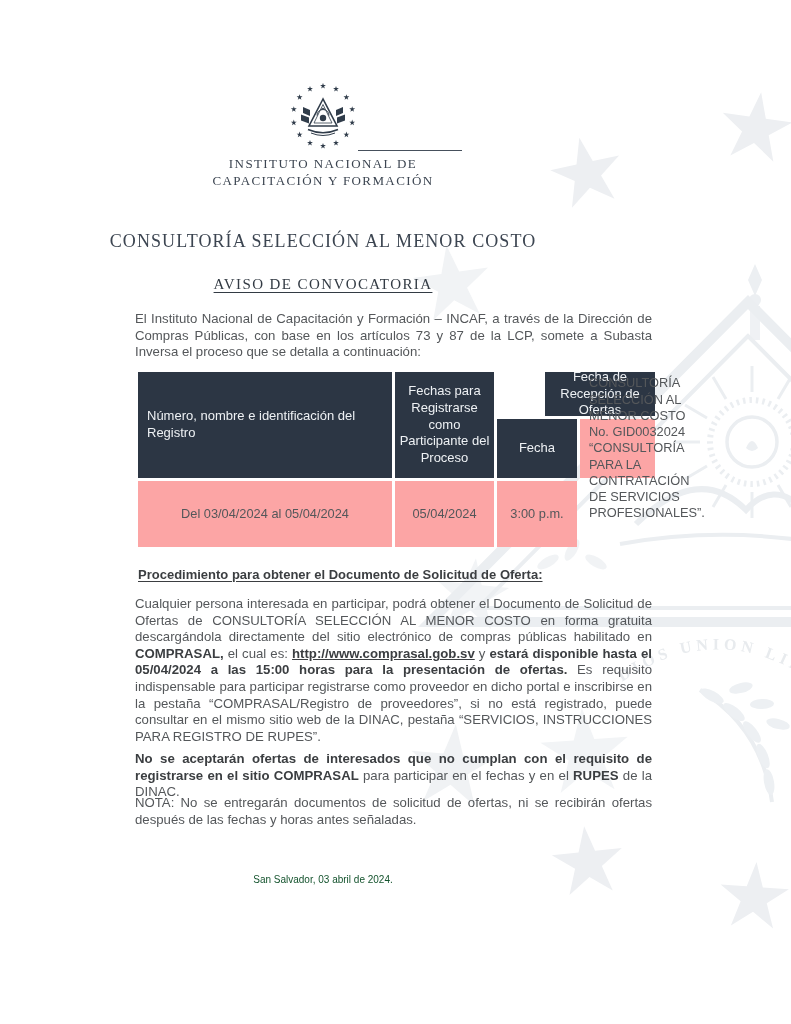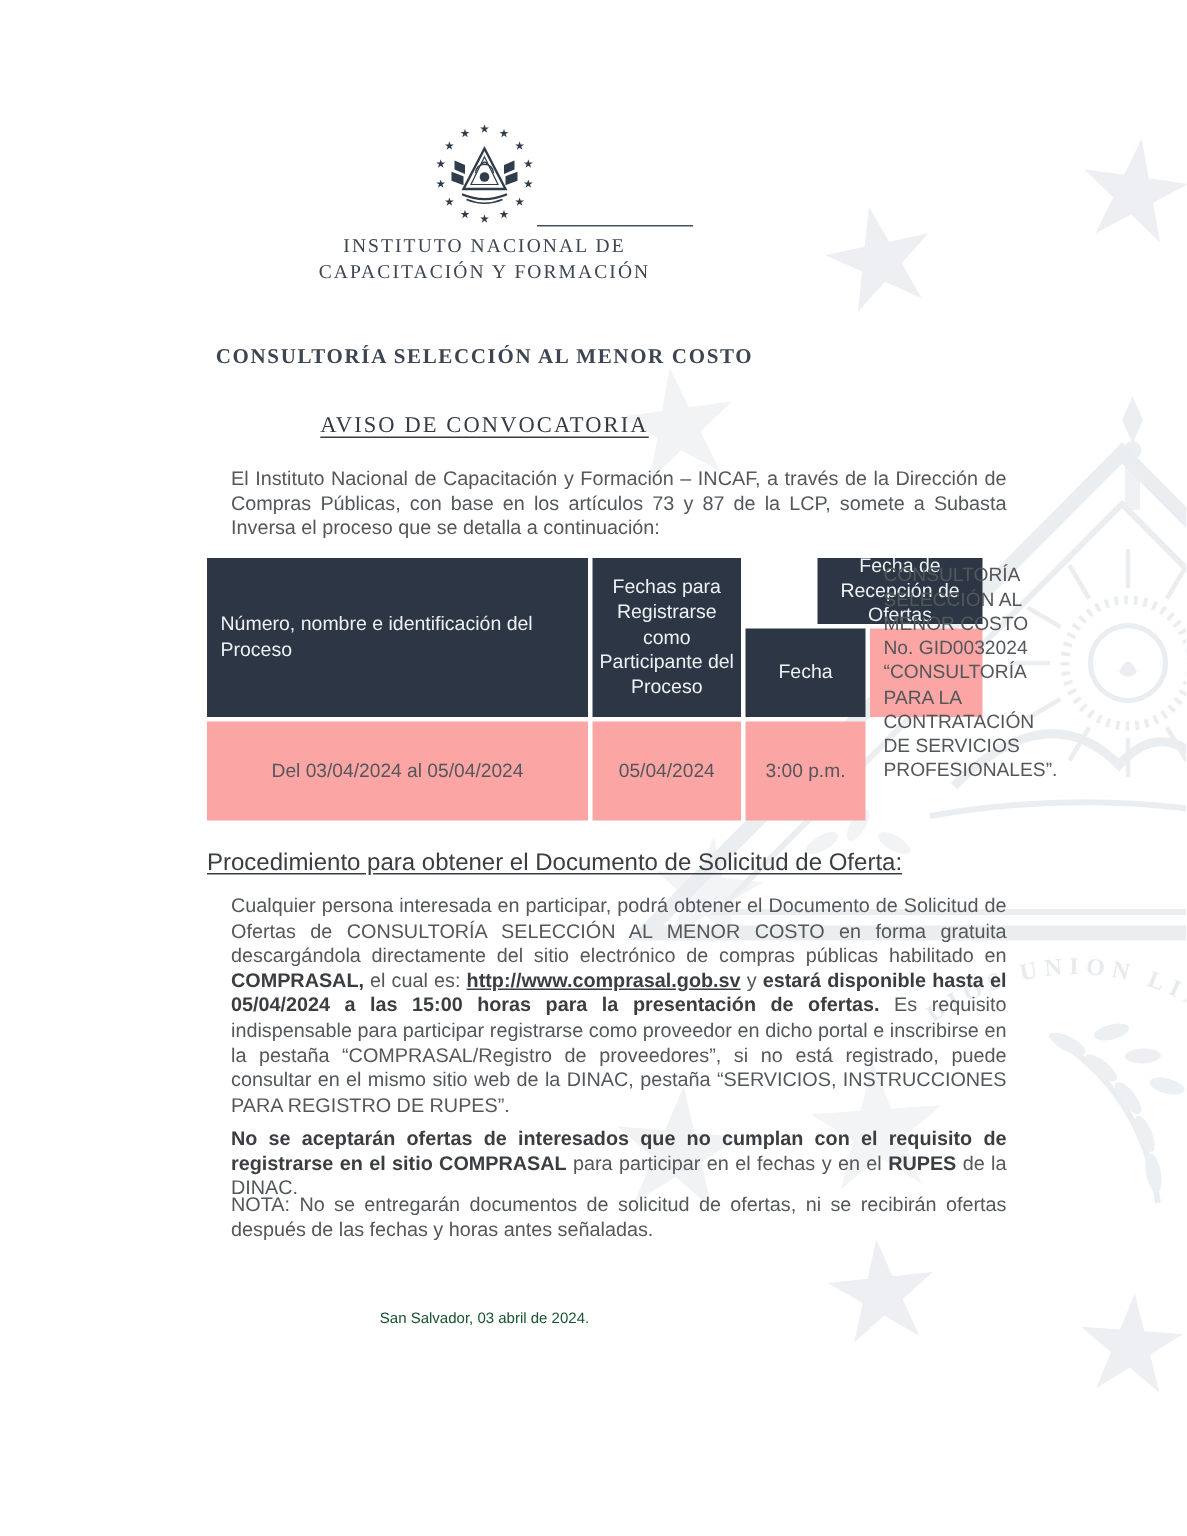--- a/index.html
+++ b/index.html
@@ -10,28 +10,28 @@
     font-family:"Liberation Sans", sans-serif; color:#55585b;
   }
   .wm { position:absolute; top:0; left:0; z-index:0; }
   .content { position:relative; z-index:1; }
 
   .abs { position:absolute; }
   .centered { left:0; width:646px; text-align:center; }
 
   .serifcaps { font-family:"Liberation Serif", serif; color:#3c4551; }
   .inst-name { font-size:13px; letter-spacing:1.4px; line-height:17px; }
-  .doc-type  { font-size:14px; letter-spacing:1.1px;font-weight:bold; }
+  .doc-type  { font-size:18px; letter-spacing:1.1px; }
   .notice    { font-size:15px; letter-spacing:1.4px; color:#333b44; text-decoration:underline; text-underline-offset:3px; }
 
-  .para { left:154px; width:517px; font-size:13.2px; line-height:16.6px; text-align:justify; color:#54575a; }
+  .para { left:135px; width:517px; font-size:13.2px; line-height:16.6px; text-align:justify; color:#54575a; }
   .b  { font-weight:bold; color:#3b3e41; }
   .bu { font-weight:bold; color:#3b3e41; text-decoration:underline; }
   .proc-heading {
-    left:138px; width:517px; font-size:16px; font-weight:normal; color:#3b3e41;
+    left:138px; width:517px; font-size:13px; font-weight:bold; color:#3b3e41;
     text-decoration:underline; text-underline-offset:2px;
   }
   .date-line { font-size:10px; color:#14532d; }
 
   .process-table {
     left:138px; top:372px; width:517px;
     display:grid; grid-template-columns:254px 99px 80px 75px;
     grid-template-rows:44px 59px 66px; gap:3px;
   }
   .th {
@@ -178,21 +178,21 @@
     <div class="abs centered serifcaps inst-name" style="top:155px;">INSTITUTO NACIONAL DE</div>
     <div class="abs centered serifcaps inst-name" style="top:172px;">CAPACITACIÓN Y FORMACIÓN</div>
 
     <div class="abs centered serifcaps doc-type" style="top:231px;">CONSULTORÍA SELECCIÓN AL MENOR COSTO</div>
 
     <div class="abs centered serifcaps notice" style="top:276px;">AVISO DE CONVOCATORIA</div>
 
     <div class="abs para" style="top:311px;">El Instituto Nacional de Capacitación y Formación – INCAF, a través de la Dirección de Compras Públicas, con base en los artículos 73 y 87 de la LCP, somete a Subasta Inversa el proceso que se detalla a continuación:</div>
 
     <div class="abs process-table">
-      <div class="th th-process">Número, nombre e identificación del Proceso</div>
+      <div class="th th-process">Número, nombre e identificación del Registro</div>
       <div class="th th-register">Fechas para Registrarse como Participante del Proceso</div>
       <div class="th th-group">Fecha de Recepción de Ofertas</div>
       <div class="th">Fecha</div>
 
       <div class="td td-process">CONSULTORÍA SELECCIÓN AL MENOR COSTO No. GID0032024 “CONSULTORÍA PARA LA CONTRATACIÓN DE SERVICIOS PROFESIONALES”.</div>
       <div class="td">Del 03/04/2024 al 05/04/2024</div>
       <div class="td">05/04/2024</div>
       <div class="td">3:00 p.m.</div>
     </div>
 

